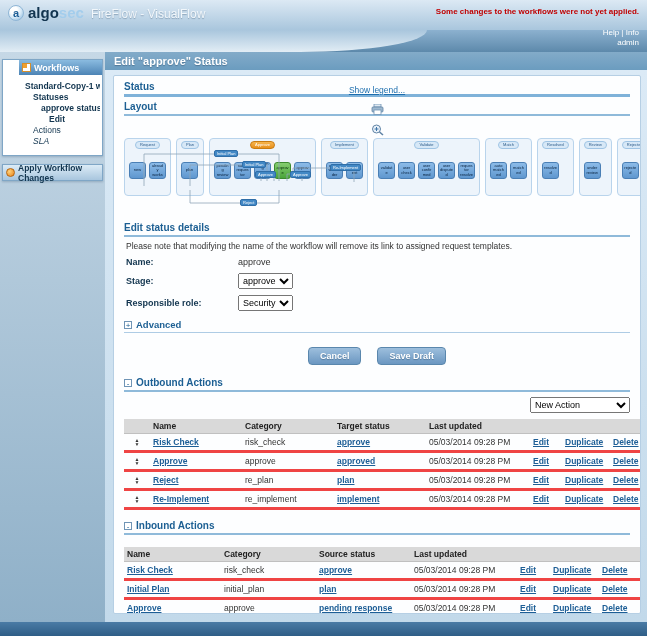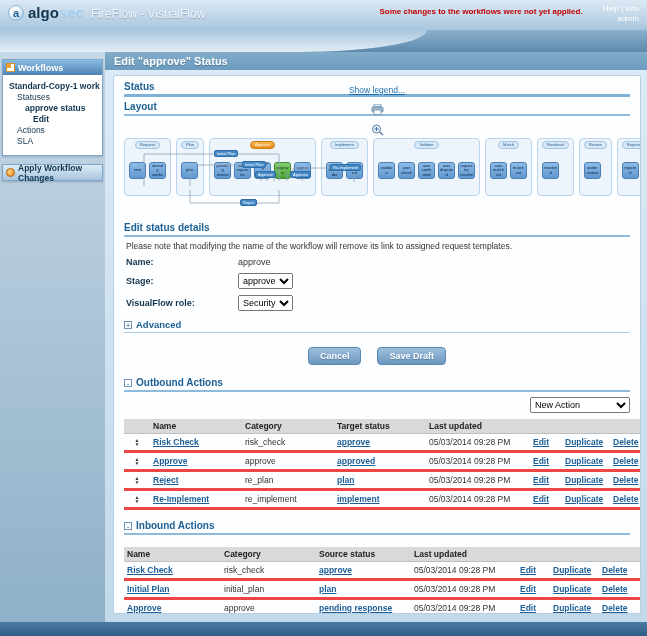--- a/index.html
+++ b/index.html
@@ -18,35 +18,35 @@
   .logo-circle {
     width:16px; height:16px; border-radius:50%;
     background:radial-gradient(circle at 35% 30%, #ffffff 25%, #d5e8f6 55%, #7fb0d8);
     border:1px solid #8fb6d6; color:#1d5e96; font-weight:bold; font-size:11px;
     display:flex; align-items:center; justify-content:center;
   }
   .brand { font-size:15px; font-weight:bold; margin-left:4px; letter-spacing:0; }
   .brand .algo { color:#12344f; }
   .brand .sec  { color:#a3cdec; }
   .product { color:#f2f7fb; font-size:12px; margin-left:7px; margin-top:2px; text-shadow:0 1px 1px rgba(40,70,100,.35); }
-  .header-right { margin-left:auto; display:flex; gap:20px; }
+  .header-right { margin-left:auto; display:flex; gap:12px;flex-direction:column; }
   .warning { color:#c00000; font-size:8px; font-weight:bold; margin-top:3px; }
   .account { text-align:right; font-size:8px; color:#fff; line-height:10px; }
   .account .lnk { color:#fff; text-decoration:none; cursor:pointer; }
   
   .wave { height:22px; background:linear-gradient(#8cb1cf,#5d89ab); position:relative; z-index:2; overflow:hidden; }
   .wave-light {
     position:absolute; left:0; top:0; width:66%; height:100%;
     background:linear-gradient(#a9c6dd,#e2edf5);
     border-bottom-right-radius:150px 26px;
   }
   
   .content { display:flex; height:570px; }
   .sidebar { width:105px; background:linear-gradient(#c6d8e6,#8fb0c8); padding:7px 2px 2px 2px; flex:none; }
-  .panel { background:#fff; border:1px solid #7fa6c6; margin-bottom:8px; box-shadow:0 1px 2px rgba(30,60,90,.25); }
+  .panel { background:#fff; border:1px solid #7fa6c6; margin-bottom:8px; box-shadow:0 1px 2px rgba(30,60,90,.25);padding-left:16px; }
   .panel-header {
     height:15px; background:linear-gradient(#8abbe0,#4d84b5); color:#fff;
     font-size:9px; font-weight:bold; display:flex; align-items:center; gap:3px; padding:0 3px;
   }
   .wf-icon { width:9px; height:9px; background:#fff; border:1px solid #d78f2a; position:relative; flex:none; }
   .wf-icon::after { content:""; position:absolute; left:0; top:0; width:4px; height:4px; background:#f0a030; }
   .tree { padding:6px 2px 8px 3px; font-size:8.5px; color:#12354f; line-height:11px; }
   .tree-item { cursor:pointer; white-space:nowrap; overflow:hidden; }
   .apply-bar {
     background:linear-gradient(#dcebf6,#a8c6de); border:1px solid #7fa6c6;
@@ -153,25 +153,25 @@
 <div class="content">
 
   <div class="sidebar">
     <div class="panel">
       <div class="panel-header">
         <span class="wf-icon"></span>
         <span>Workflows</span>
       </div>
       <div class="tree" id="tree">
           <div class="tree-item" style="padding-left: 3px; font-weight: bold;">Standard-Copy-1 workflow</div>
-          <div class="tree-item" style="padding-left: 11px; font-weight: normal;">Statuses</div>
+          <div class="tree-item" style="padding-left: 11px; font-weight: bold;">Statuses</div>
           <div class="tree-item" style="padding-left: 19px; font-weight: bold;">approve status</div>
           <div class="tree-item" style="padding-left: 27px; font-weight: bold;">Edit</div>
           <div class="tree-item" style="padding-left: 11px; font-weight: normal;">Actions</div>
-          <div class="tree-item" style="padding-left: 11px; font-weight: normal;">SLA</div>
+          <div class="tree-item" style="padding-left: 11px; font-weight: normal; font-style: italic;">SLA</div>
         </div>
     </div>
     <div class="apply-bar">
       <span class="apply-icon"></span>
       <span>Apply Workflow Changes</span>
     </div>
   </div>
 
   <div class="main">
     <div class="page-titlebar">Edit "approve" Status</div>
@@ -298,21 +298,21 @@
 
           <div class="form-row">
             <span class="form-label">Name:</span>
             <span>approve</span>
           </div>
           <div class="form-row">
             <span class="form-label">Stage:</span>
             <select><option>approve</option></select>
           </div>
           <div class="form-row">
-            <span class="form-label">VisualFlow role:</span>
+            <span class="form-label">Responsible role:</span>
             <select><option>Security</option></select>
           </div>
 
           <div class="advanced-row">
             <span class="toggle-box">+</span>
             <span>Advanced</span>
           </div>
           <div class="rule-thin"></div>
 
           <div class="btn-row">

